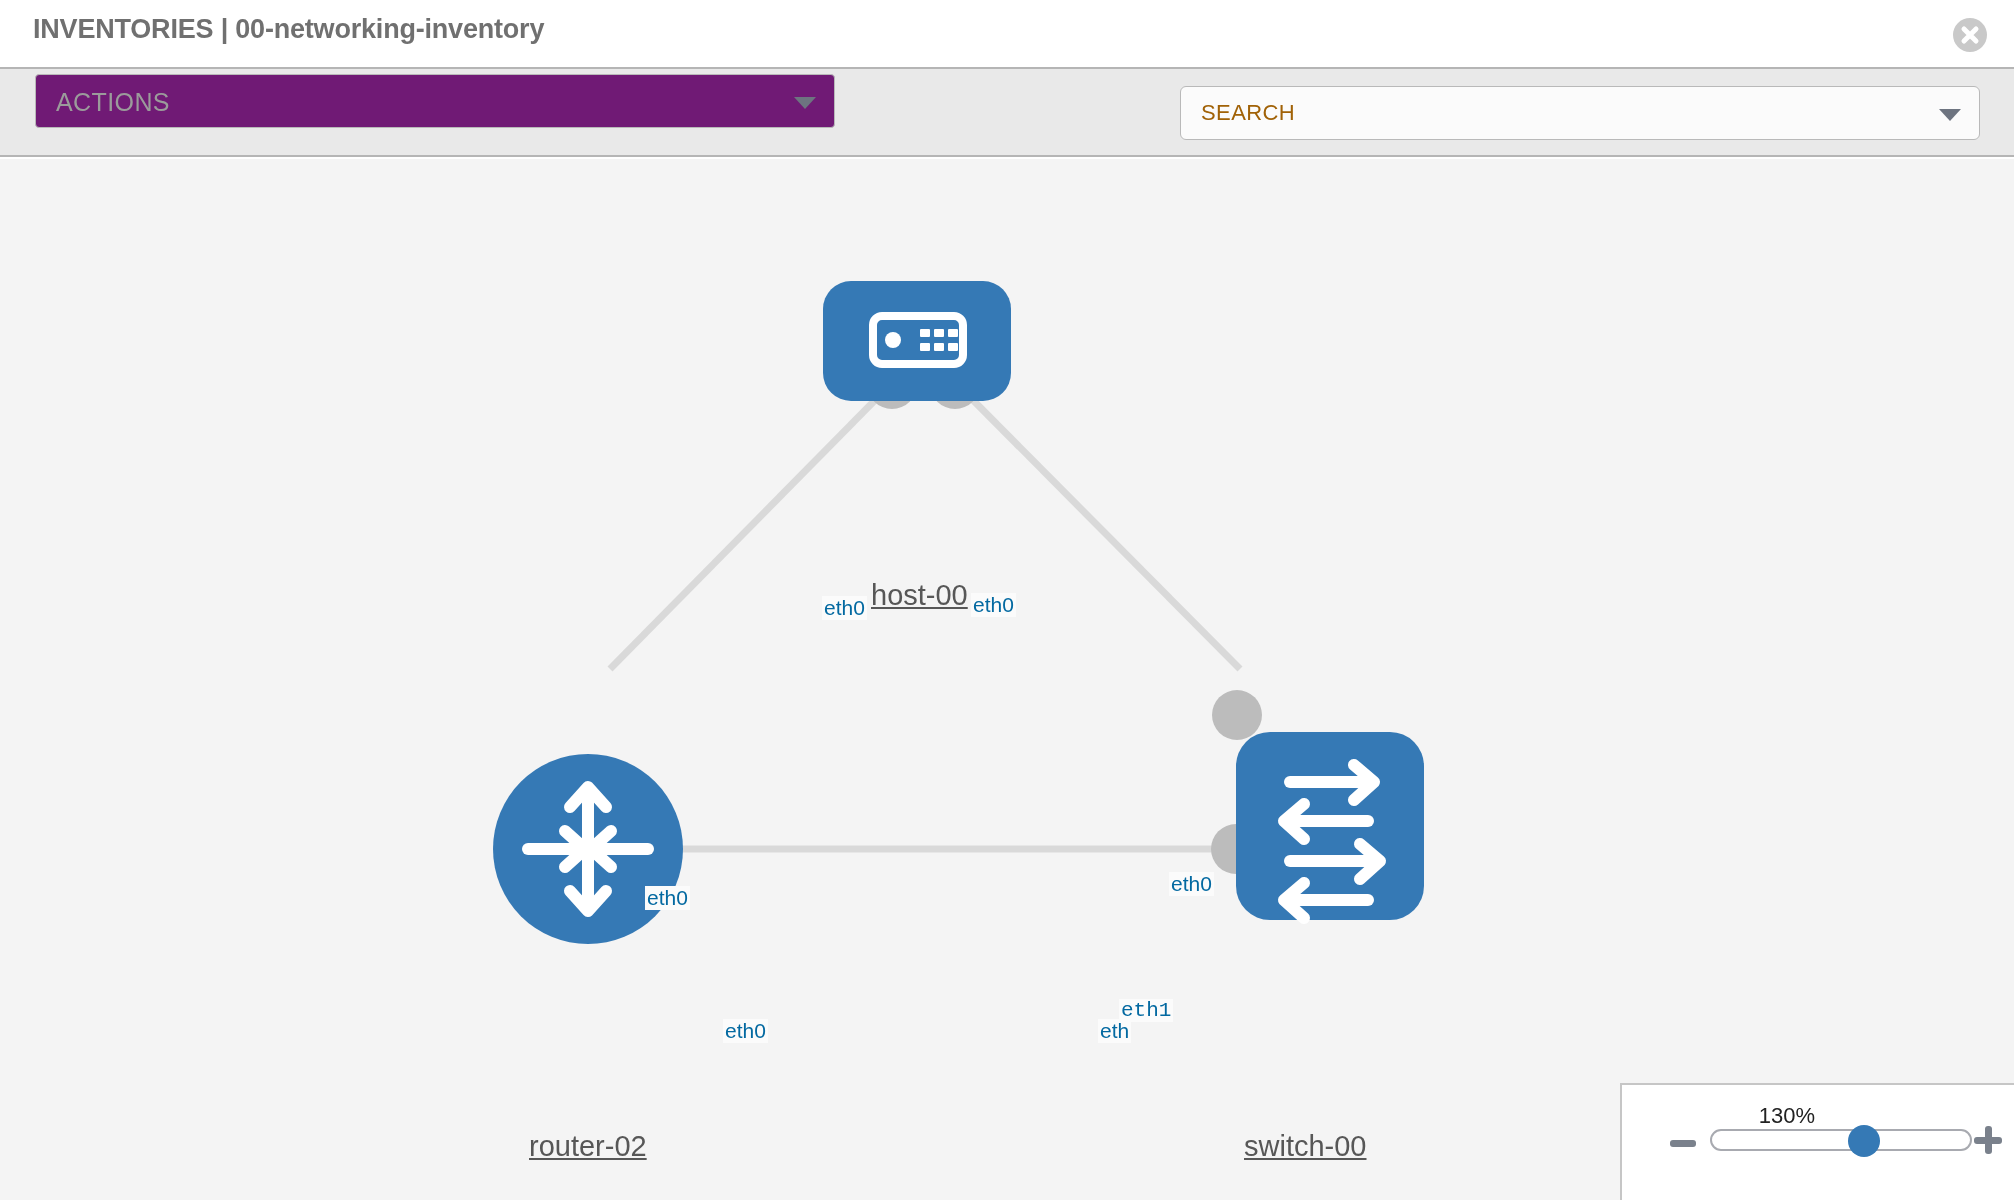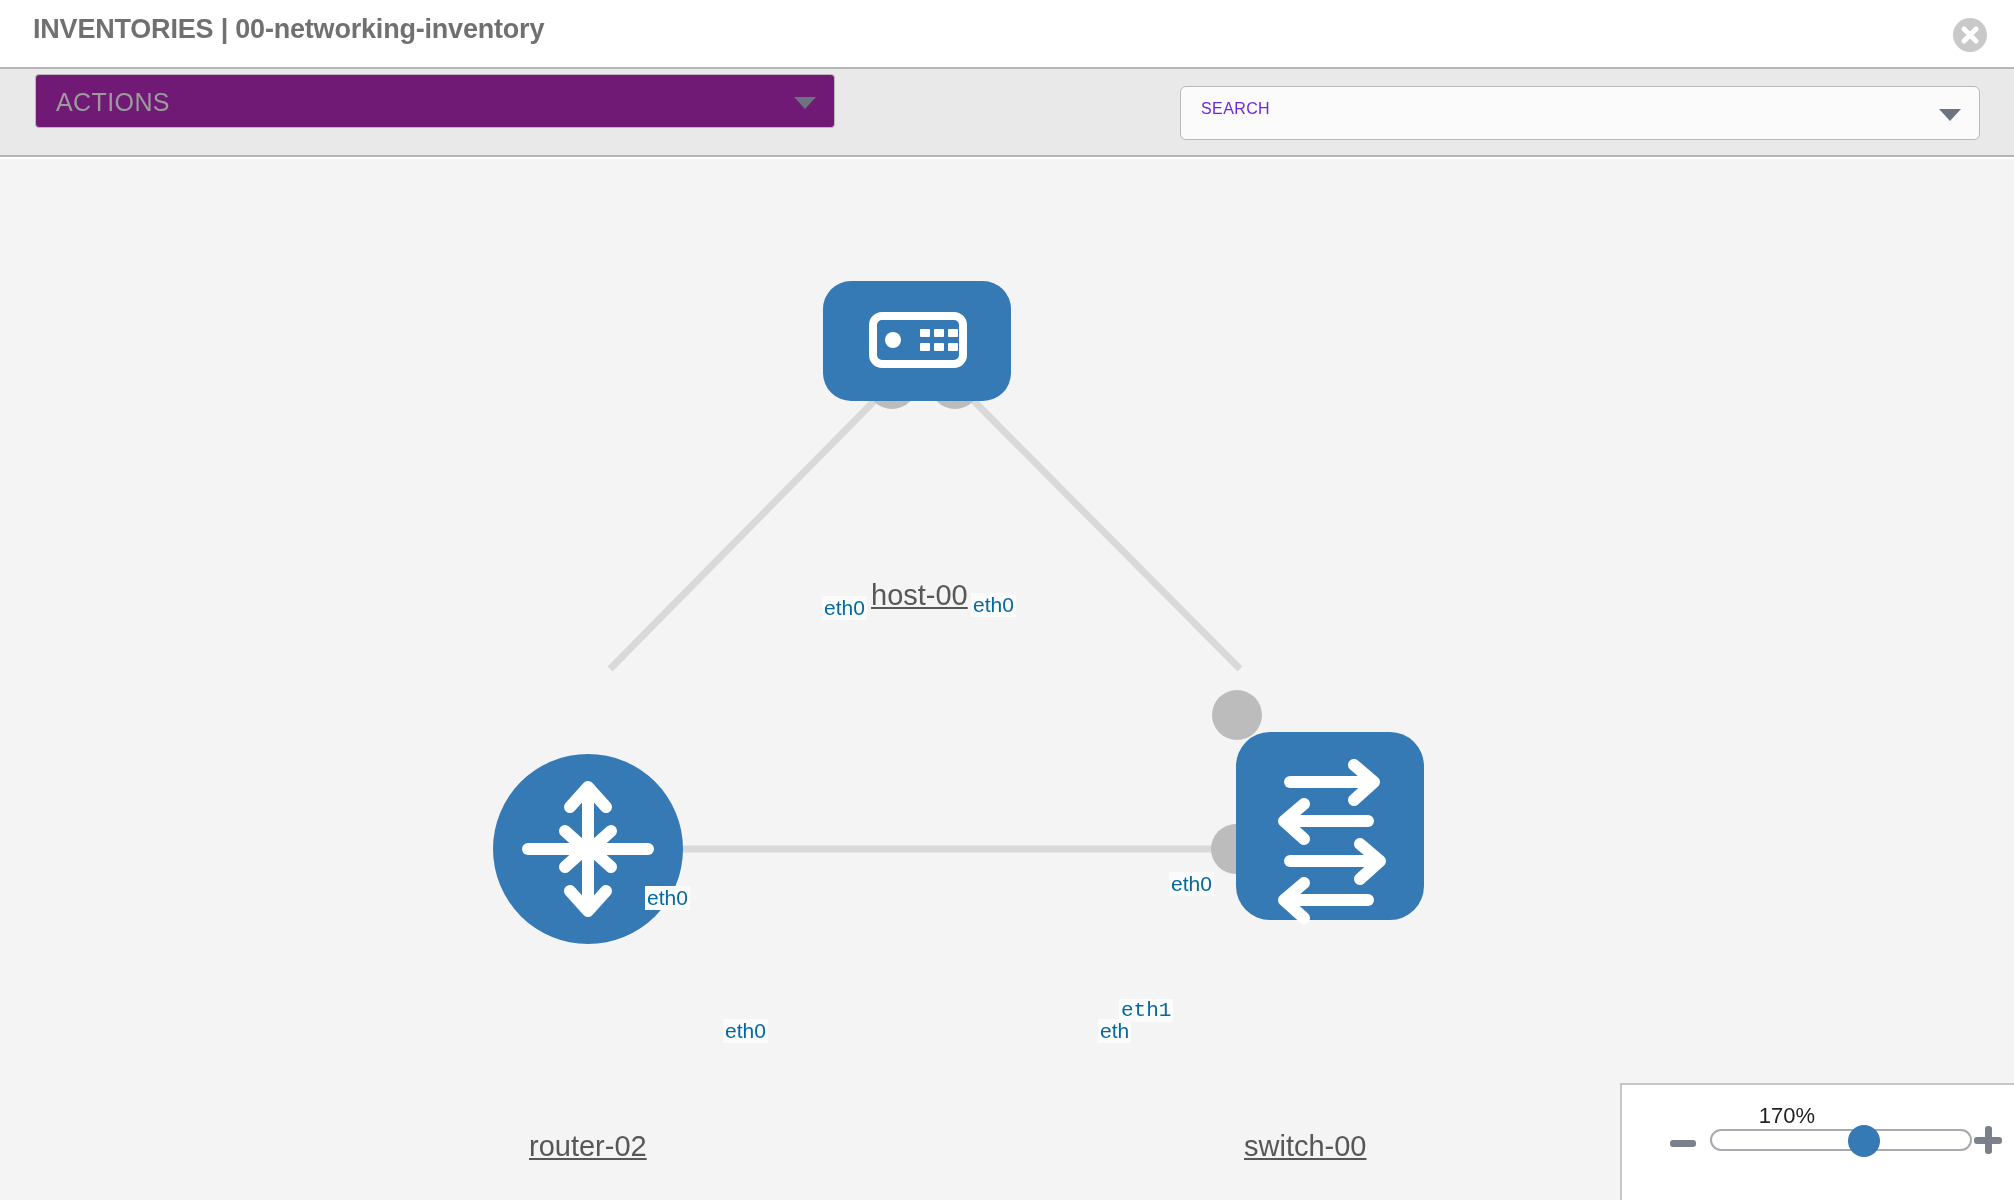--- a/index.html
+++ b/index.html
@@ -69,21 +69,21 @@
   .search-select {
     position: absolute; left: 1180px; top: 17px;
     width: 800px; height: 54px;
     background: #fbfbfb;
     border: 1px solid #b9b9b9;
     border-radius: 6px;
     cursor: text;
   }
   .search-label {
     position: absolute; left: 20px; top: 13px;
-    font-size: 16px; color: #6d28d9;
+    font-size: 22px; color: #a16207;
     letter-spacing: 0.4px;
   }
 
   
   .canvas {
     position: absolute; left: 0; top: 159px;
     width: 2014px; height: 1041px;
     background: #f4f4f4;
     overflow: hidden;
   }
@@ -266,20 +266,20 @@
     <div class="link-label" style="left:822px; top:437px;">eth0</div>
     <div class="link-label" style="left:971px; top:434px;">eth0</div>
     <div class="link-label" style="left:645px; top:727px;">eth0</div>
     <div class="link-label" style="left:1169px; top:713px;">eth0</div>
     <div class="link-label" style="left:723px; top:860px;">eth0</div>
     <div class="link-label" style="left:1098px; top:860px;">eth</div>
     <div class="link-label" style="left:1119px; top:840px;font-family:Liberation Mono, monospace;">eth1</div>
   </div>
 
   <div class="zoom-widget">
-    <div class="zoom-pct">170%</div>
+    <div class="zoom-pct">130%</div>
     <div class="zoom-minus"></div>
     <div class="zoom-track"></div>
     <div class="zoom-thumb" id="zoom-thumb" style="left: 226px;"></div>
     <div class="zoom-plus"></div>
   </div>
 
 </div>
 
 </body></html>

